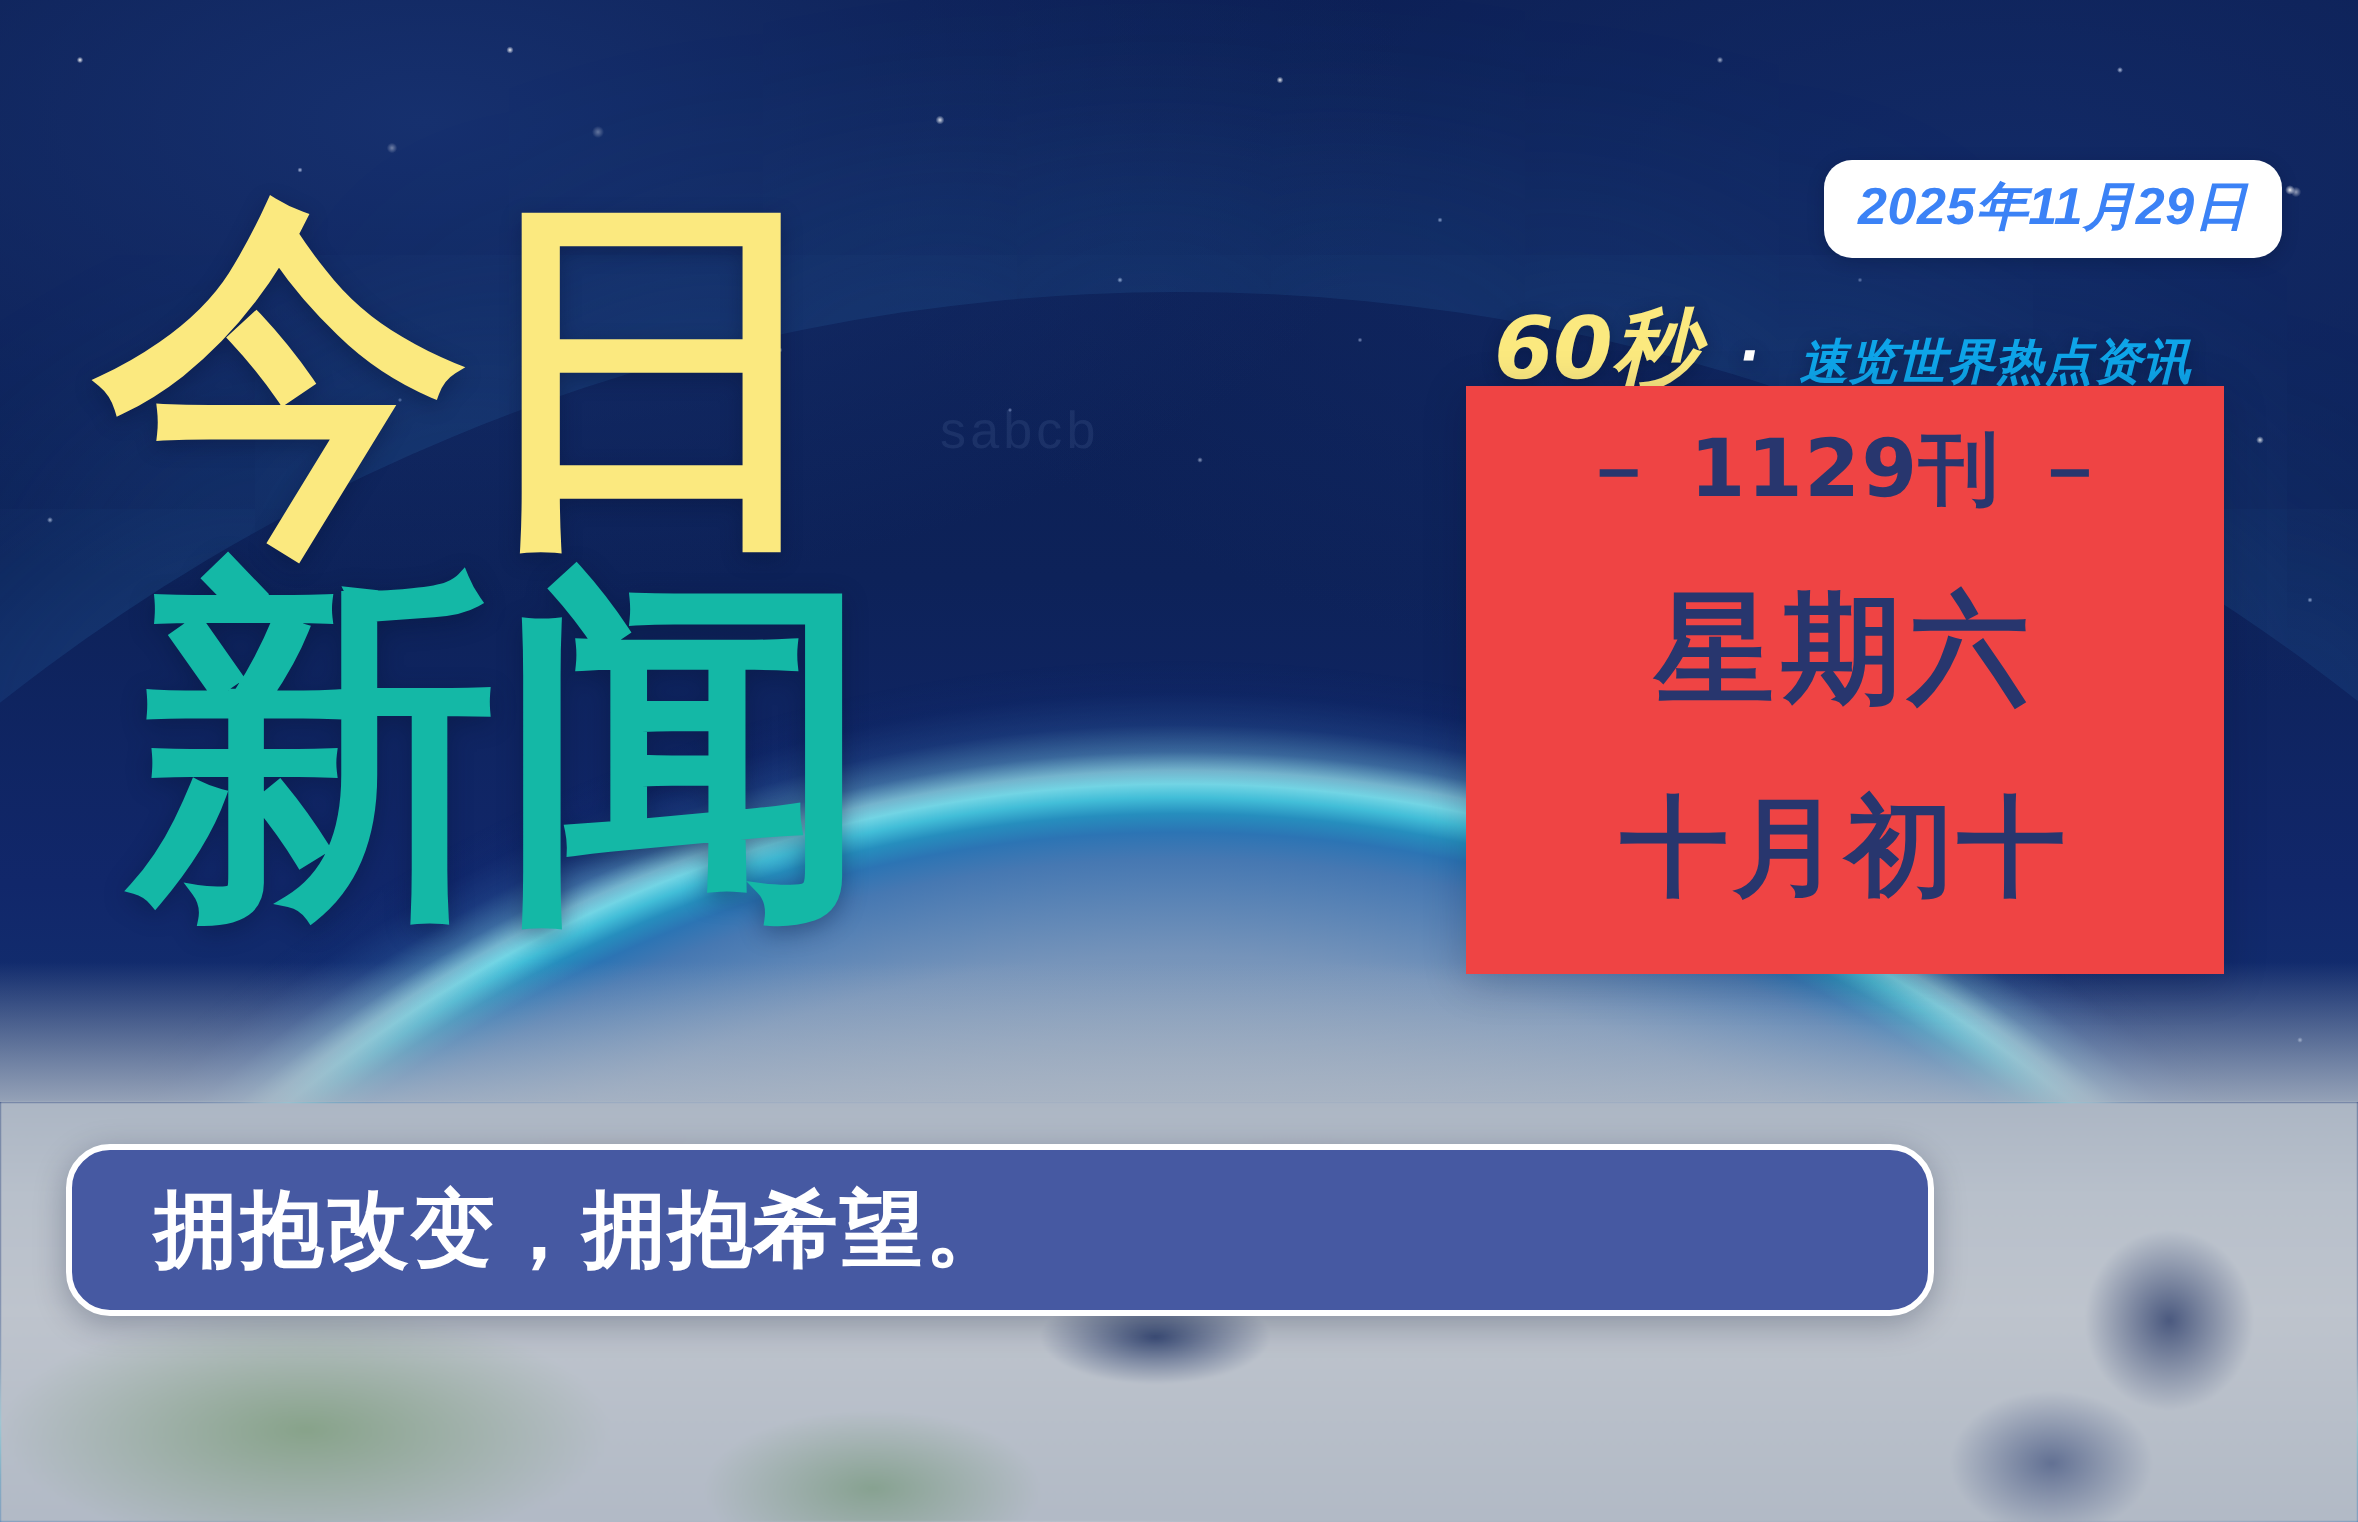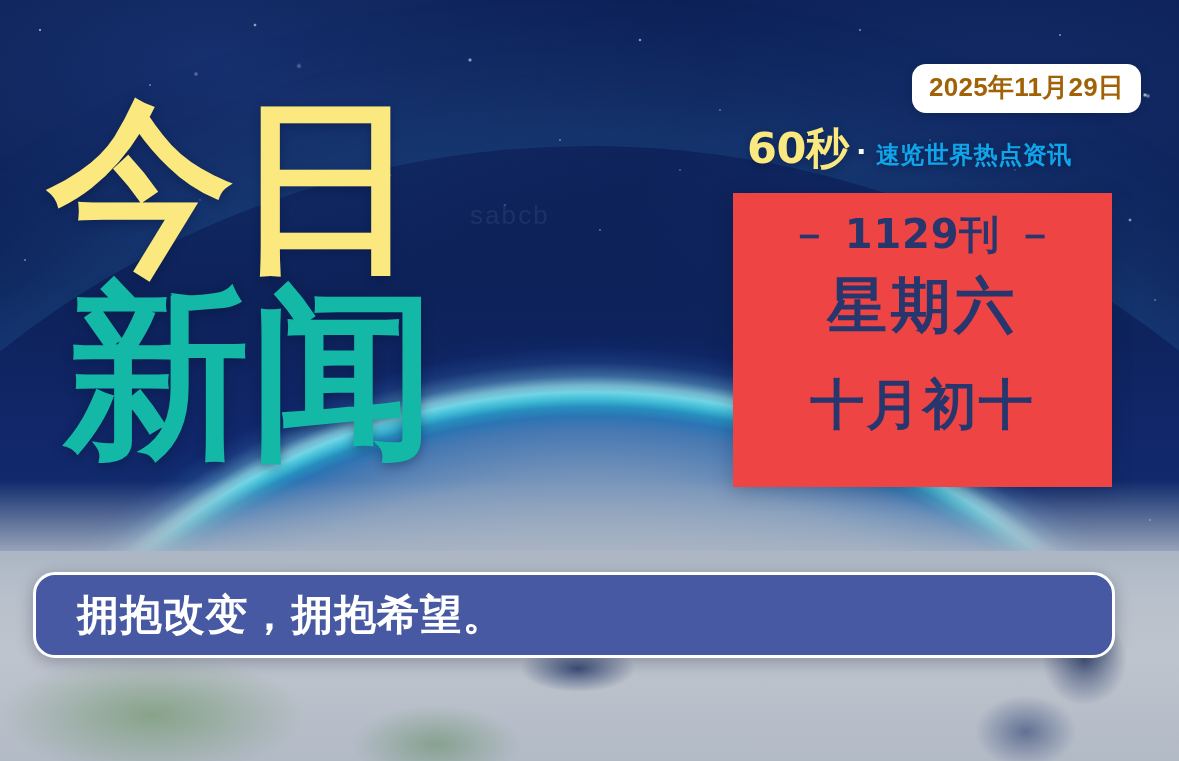--- a/index.html
+++ b/index.html
@@ -192,40 +192,42 @@
   
   .right-col {
     position:absolute;
     left:733px; top:56px;
     width:382px;
     z-index:6;
   }
 
   .date-badge {
     position:absolute;
-    left:179px; top:8px;
+    left:179px; top:24px;
     background:#ffffff;
-    color:#a16207;
+    color:#3b82f6;
     font-size:26px;
     font-weight:700;
     padding:6px 17px 8px;
     border-radius:14px;
     white-space:nowrap;
     letter-spacing:.01em;
     box-shadow:0 2px 8px rgba(4,14,44,.25);
+    font-style:italic;
   }
 
   .tagline {
     position:absolute;
-    left:14px; top:64px;
+    left:14px; top:90px;
     white-space:nowrap;
     display:flex;
     align-items:baseline;
-    gap:0px;
+    gap:12px;
     text-shadow:0 2px 8px rgba(6,18,52,.45);
+    font-style:italic;
   }
   .tagline .sec {
     color:#fbe97f;
     font-size:43px;
     font-weight:900;
     font-family:"DejaVu Sans","Liberation Sans",sans-serif;
     letter-spacing:-.01em;
   }
   .tagline .dot {
     color:#ffffff;
@@ -261,38 +263,38 @@
     font-family:"DejaVu Sans","Liberation Sans",sans-serif;
     letter-spacing:.02em;
     white-space:nowrap;
   }
   .weekday {
     color:#28366e;
     font-size:60px;
     font-weight:900;
     font-family:"DejaVu Sans","Liberation Sans",sans-serif;
     letter-spacing:.06em;
-    margin-top:4px;
+    margin-top:23px;
     white-space:nowrap;
   }
   .lunar {
     color:#28366e;
     font-size:54px;
     font-weight:900;
     font-family:"DejaVu Sans","Liberation Sans",sans-serif;
     letter-spacing:.04em;
     margin-top:22px;
     white-space:nowrap;
   }
 
   
   .quote-bar {
     position:absolute;
     left:33px; top:572px;
-    width:1082px;
+    width:934px;
     height:86px;
     background:#4659a2;
     border:3px solid #ffffff;
     border-radius:22px;
     display:flex;
     align-items:center;
     box-shadow:0 4px 16px rgba(4,14,44,.28);
     z-index:7;
   }
   .quote-text {

